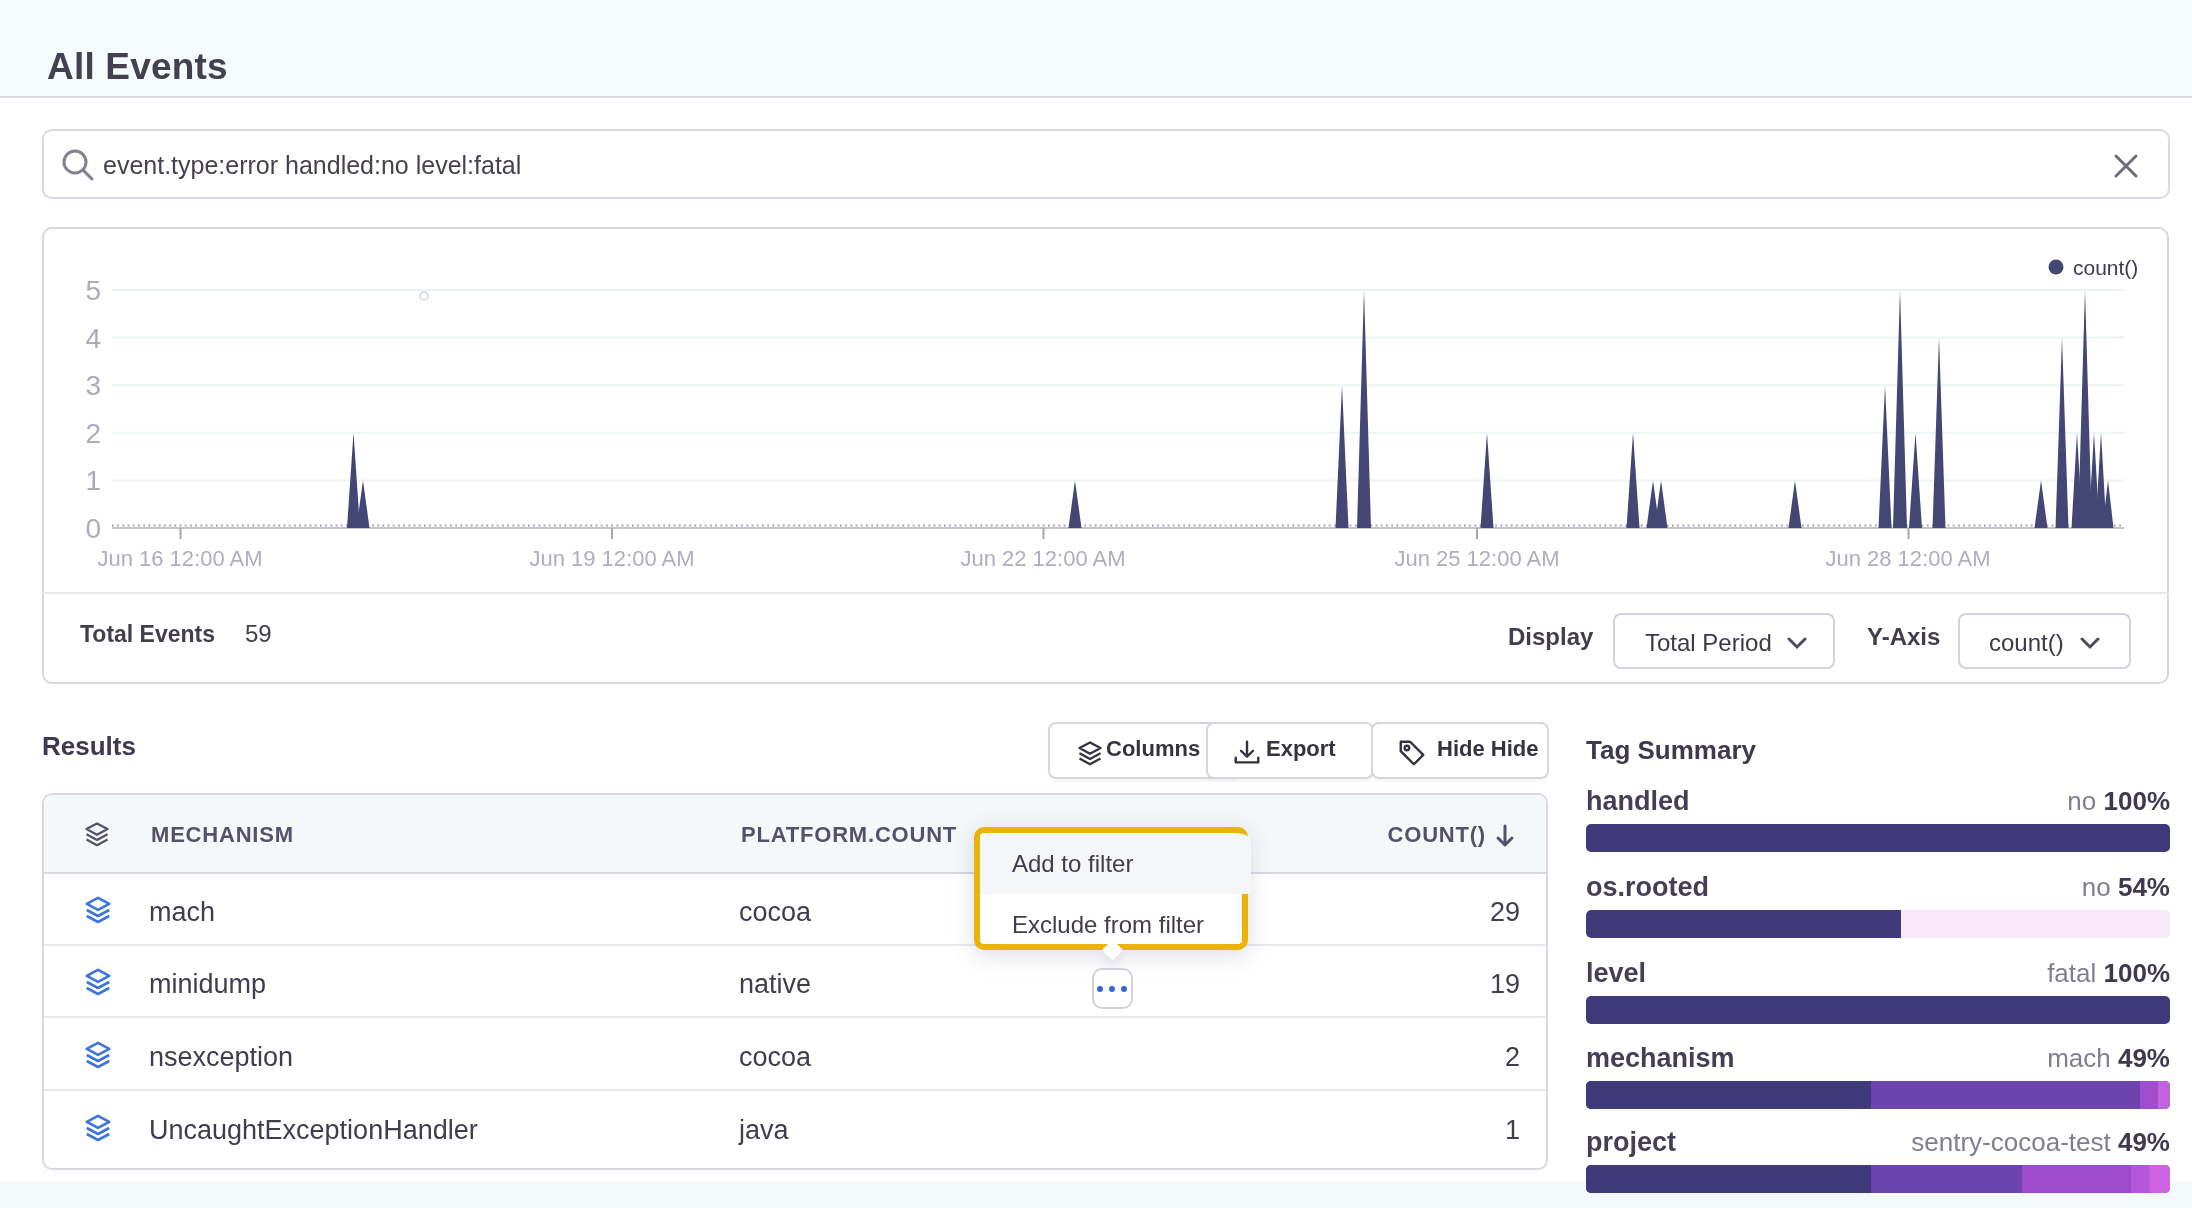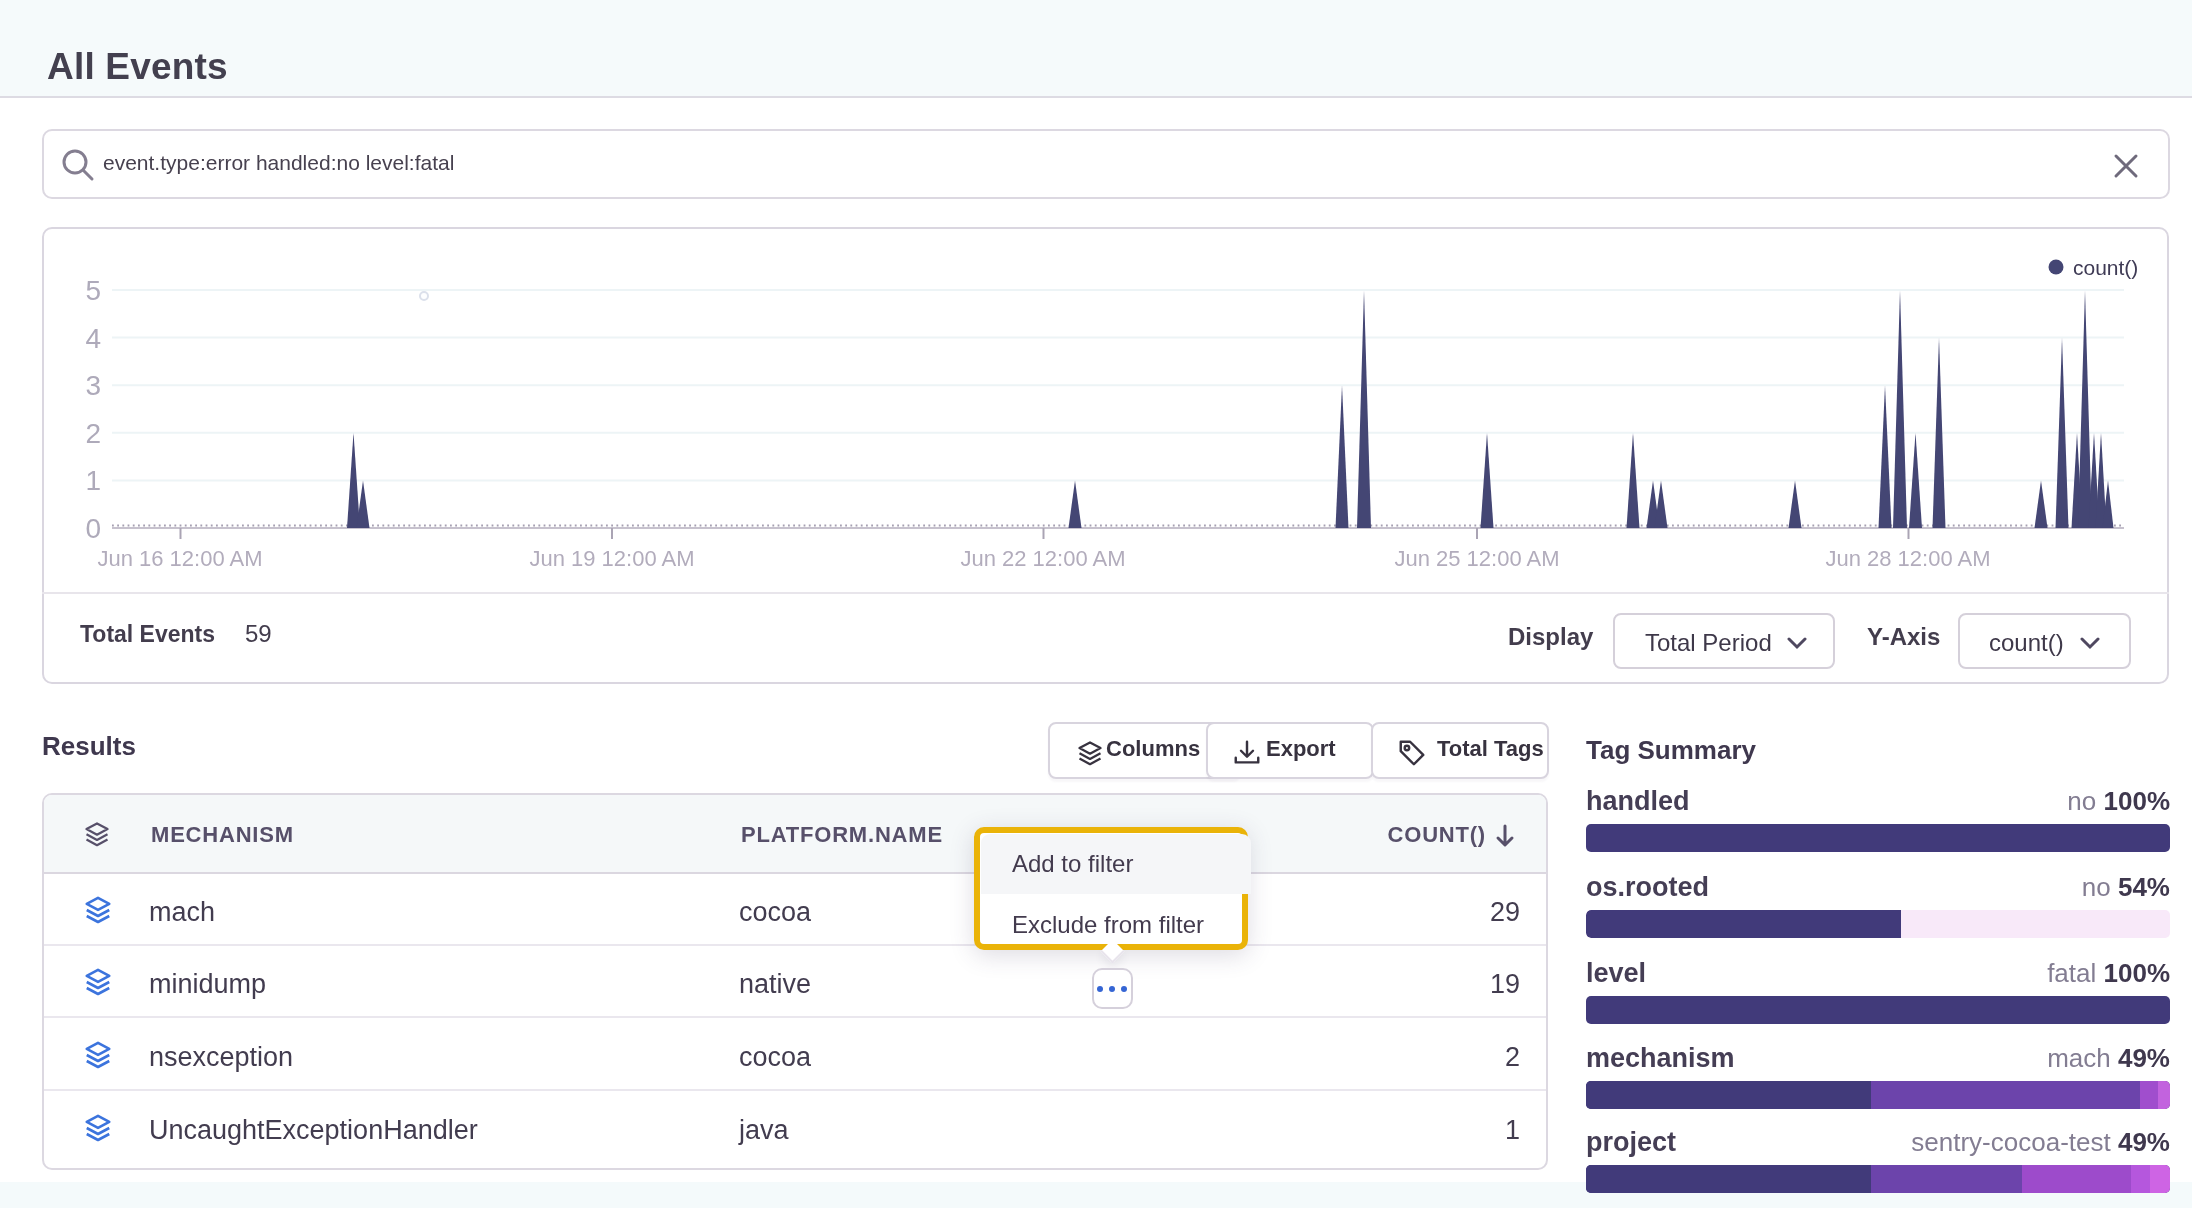--- a/index.html
+++ b/index.html
@@ -3,21 +3,21 @@
 <meta charset="utf-8">
 <style>
   * { margin:0; padding:0; box-sizing:border-box; }
   html,body { width:2192px; height:1208px; background:#fff; font-family:"Liberation Sans", sans-serif; overflow:hidden; }
   .abs { position:absolute; }
   body { position:relative; }
   .hdr { position:absolute; left:0; top:0; width:2192px; height:98px; background:#f5fafb; border-bottom:2px solid #dddbe3; }
   .hdr h1 { position:absolute; left:47px; top:20px; font-size:37px; font-weight:600; color:#43404f; letter-spacing:0.2px;margin-top:26px; }
   .botstrip { position:absolute; left:0; top:1182px; width:2192px; height:26px; background:#f4fafb; }
   .searchbox { position:absolute; left:42px; top:129px; width:2128px; height:70px; background:#fff; border:2px solid #dcd8e1; border-radius:10px; }
-  .searchbox .txt { position:absolute; left:59px; top:20px; font-size:21px; color:#47414f; }
+  .searchbox .txt { position:absolute; left:59px; top:20px; font-size:25px; color:#47414f; }
   .panel { position:absolute; left:42px; top:227px; width:2127px; height:457px; background:#fff; border:2px solid #dad6e0; border-radius:10px; }
   .pfoot { position:absolute; left:42px; top:592px; width:2127px; height:92px; border-top:2px solid #e8e5eb; }
   .pfoot .te { position:absolute; left:38px; top:27px; font-size:23px; font-weight:700; color:#433d4d; }
   .pfoot .ten { position:absolute; left:203px; top:26px; font-size:24px; color:#433d4d; }
   .lbl { font-size:24px; font-weight:700; color:#433d4d; }
   .selbtn { position:absolute; background:#fff; border:2px solid #d5d0da; border-radius:8px; }
   .selbtn .t { position:absolute; left:30px; top:14px; font-size:24px; color:#3e3849; }
   .btn { position:absolute; height:57px; background:#fff; border:2px solid #d8d4de; border-radius:8px; box-shadow:0 3px 2px rgba(70,60,90,0.04); }
   .btn .t { white-space:nowrap; font-size:22px; font-weight:700; color:#37323f; position:absolute; top:12px; }
   .h2t { position:absolute; font-size:26px; font-weight:700; color:#3f384e; }
@@ -160,32 +160,32 @@
     <path d="M8 2 L8 9.5 M4.8 6.8 L8 10 L11.2 6.8" stroke-linecap="round" stroke-linejoin="round"></path>
     <path d="M2 10.5 L2 13 L14 13 L14 10.5" stroke-linecap="round" stroke-linejoin="round"></path>
   </svg>
   <span class="t" style="left:58px">Export</span>
 </div>
 <div class="btn" style="left:1371px;top:722px;width:178px">
   <svg class="abs" style="left:24px;top:14px" width="30" height="30" viewBox="0 0 16 16" fill="none" stroke="#37323f" stroke-width="1.3">
     <path d="M2 2 L7 2 L14 9 L9 14 L2 7 Z" stroke-linejoin="round"></path>
     <circle cx="5.3" cy="5.3" r="1.2"></circle>
   </svg>
-  <span class="t" style="left:64px">Total Tags</span>
+  <span class="t" style="left:64px">Hide Hide</span>
 </div>
 
 <div class="table">
   <div class="thead">
     <svg class="abs" style="left:39px;top:25px" width="28" height="28" viewBox="0 0 16 16" fill="none" stroke="#57506a" stroke-width="1.3" stroke-linejoin="round">
       <path d="M8 2 L14 5.2 L8 8.4 L2 5.2 Z"></path>
       <path d="M2 8.2 L8 11.4 L14 8.2"></path>
       <path d="M2 11.2 L8 14.4 L14 11.2"></path>
     </svg>
     <span class="th" style="left:107px">MECHANISM</span>
-    <span class="th" style="left:697px">PLATFORM.NAME</span>
+    <span class="th" style="left:697px">PLATFORM.COUNT</span>
     <span class="th" style="right:60px">COUNT()</span>
     <svg class="abs" style="right:30px;top:28px" width="22" height="26" viewBox="0 0 22 26">
         <path d="M11 3 L11 21 M4 15 L11 22 L18 15" stroke="#57506a" stroke-width="3" fill="none" stroke-linecap="round" stroke-linejoin="round"></path>
       </svg>
   </div>
   <div class="trow" style="top:79px">
     <svg class="abs" style="left:39px;top:21px" width="30" height="30" viewBox="0 0 16 16" fill="none" stroke="#3c74dd" stroke-width="1.4" stroke-linejoin="round">
       <path d="M8 1.5 L14 4.7 L8 7.9 L2 4.7 Z"></path>
         <path d="M2 8 L8 11.2 L14 8"></path>
         <path d="M2 11.2 L8 14.4 L14 11.2"></path>

